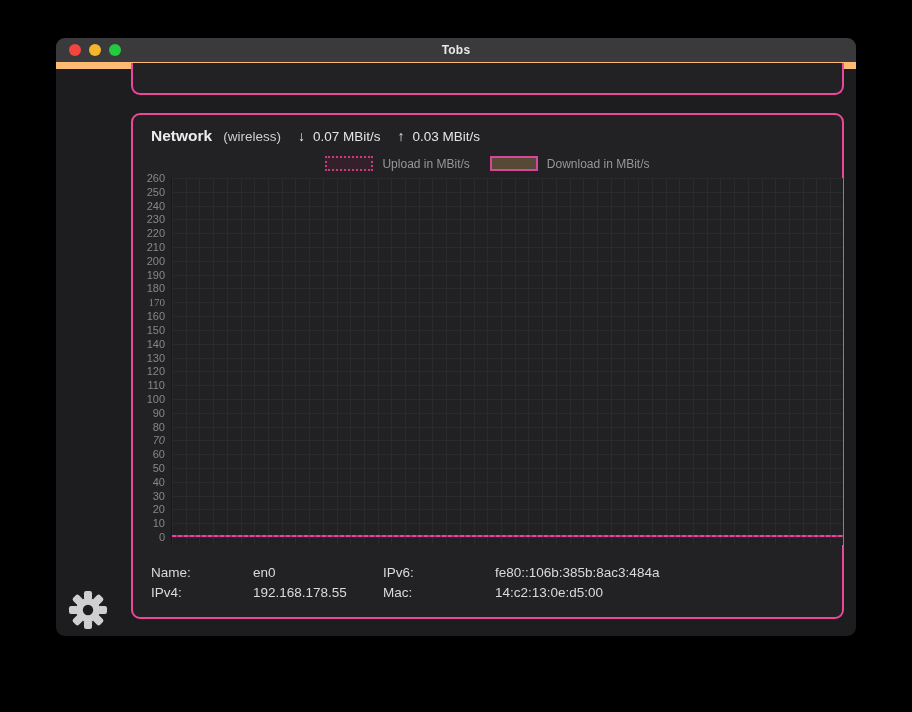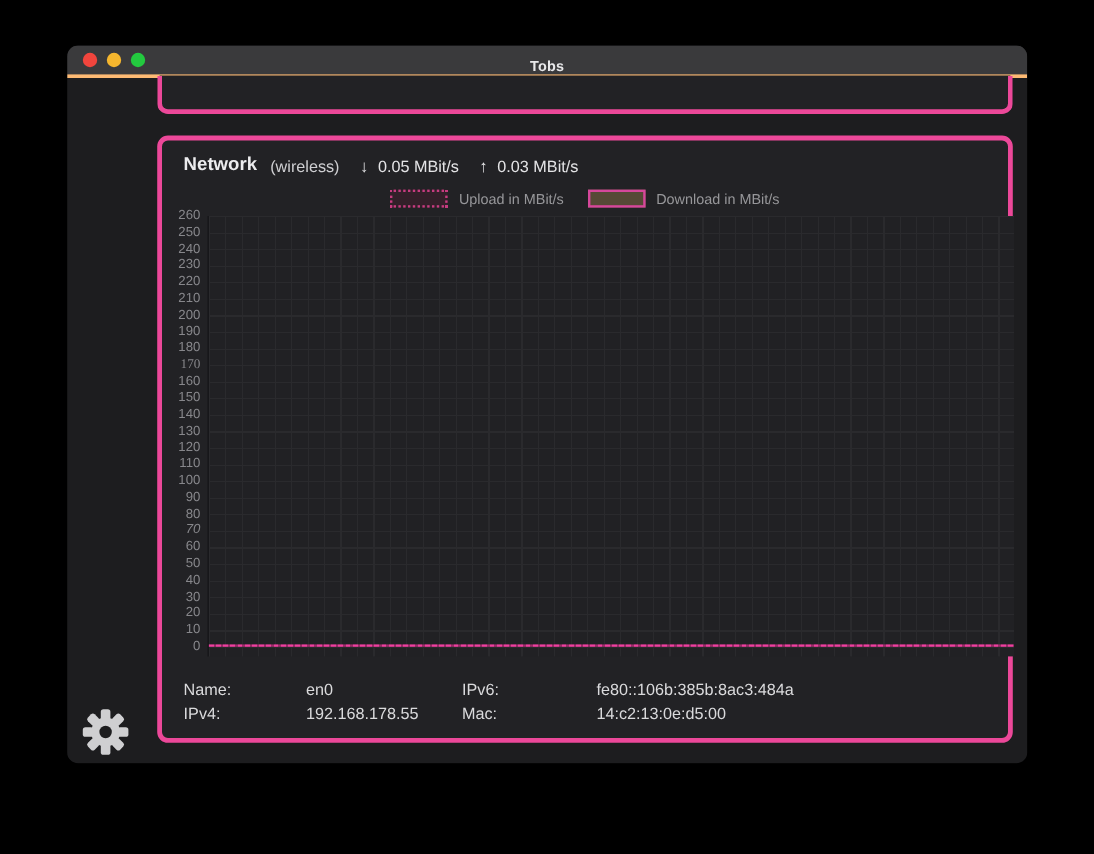--- a/index.html
+++ b/index.html
@@ -8,29 +8,29 @@
     font-family:"Liberation Sans","DejaVu Sans",sans-serif;
     -webkit-font-smoothing:antialiased;
   }
   .window{
     position:absolute;left:55px;top:37px;width:802px;height:600px;
     background:#1d1d1f;border-radius:10px;border:1px solid #000;
     box-shadow:0 18px 40px rgba(0,0,0,.7);box-sizing:border-box;overflow:hidden;
   }
   .titlebar{
     position:absolute;left:0;top:0;right:0;height:24px;background:#3a3a3c;
-    border-bottom:3px solid #fdba74;display:flex;align-items:flex-end;
+    border-bottom:7px solid #fdba74;display:flex;align-items:center;
   }
   .traffic{position:absolute;left:13px;top:6px;display:flex;gap:8px;}
   .light{width:12px;height:12px;border-radius:50%;}
   .titlebar-title{
     flex:1;text-align:center;font-size:12px;font-weight:bold;color:#e9e9eb;letter-spacing:.2px;
   }
   .panel{
-    position:absolute;background:#222225;border:4px solid #ec4899;box-sizing:border-box;
+    position:absolute;background:#222225;border:2px solid #ec4899;box-sizing:border-box;
   }
   .panel-partial{
     left:75px;top:25px;width:713px;height:32px;
     border-top:none;border-radius:0 0 9px 9px;
   }
   .panel-network{
     left:75px;top:75px;width:713px;height:506px;border-radius:9px;
   }
   
   .net-header{
@@ -95,21 +95,21 @@
   </div>
 
   <div class="panel panel-partial"></div>
 
   <div class="panel panel-network">
 
     <div class="net-header">
       <span class="net-title">Network</span>
       <span class="net-subtitle">(wireless)</span>
       <span class="rate-arrow">↓</span>
-      <span class="rate-value">0.05 MBit/s</span>
+      <span class="rate-value">0.07 MBit/s</span>
       <span class="rate-arrow">↑</span>
       <span class="rate-value" style="margin-right:0">0.03 MBit/s</span>
     </div>
 
     <div class="legend">
       <div class="legend-item">
         <span class="swatch swatch-upload"></span>
         <span class="legend-label">Upload in MBit/s</span>
       </div>
       <div class="legend-item">

